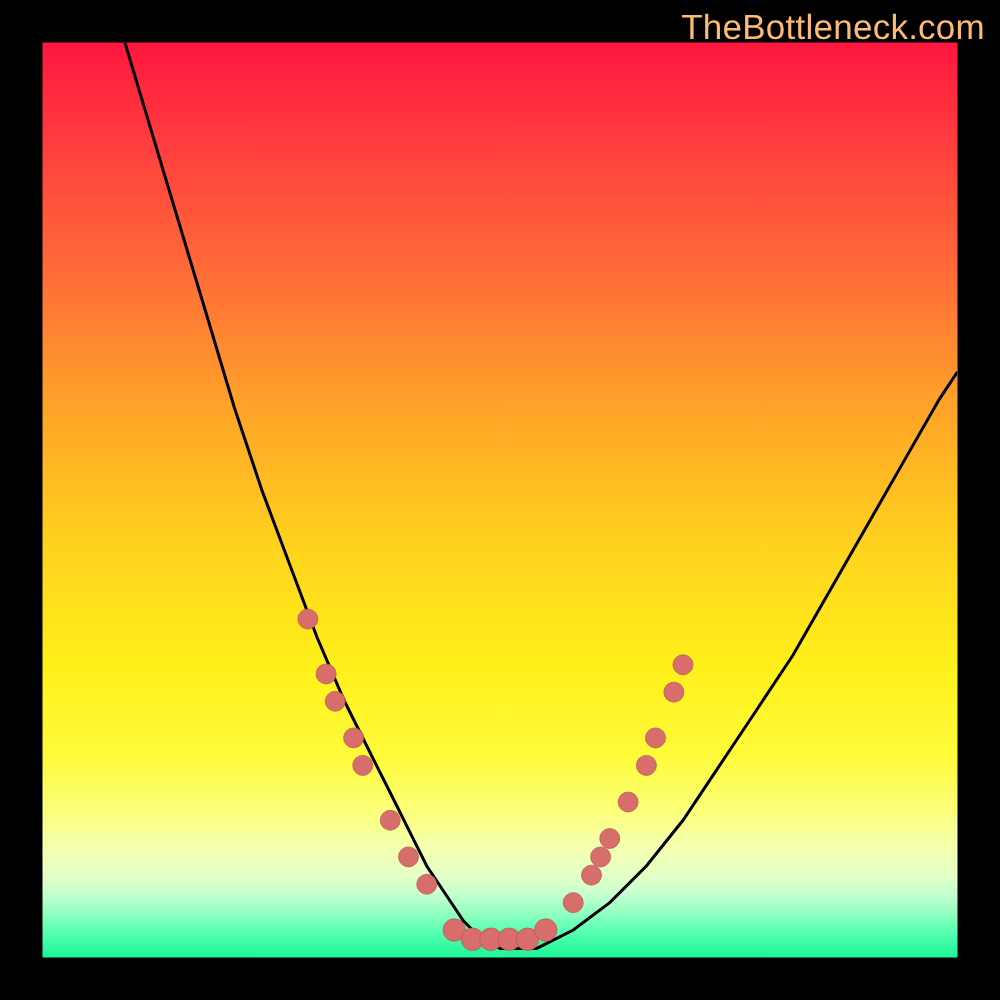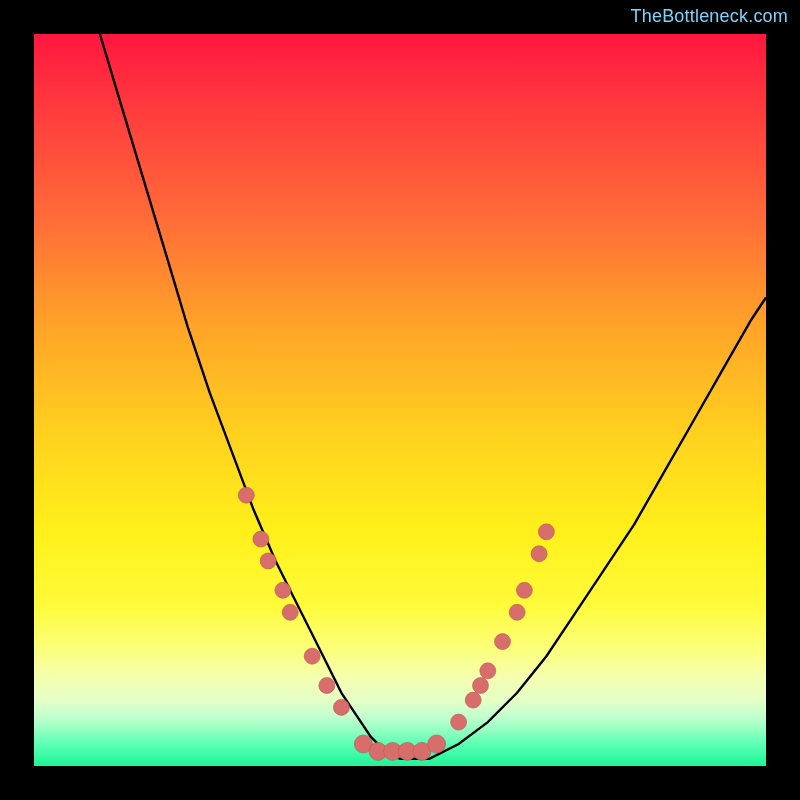--- a/index.html
+++ b/index.html
@@ -41,22 +41,22 @@
       #c7ffcf 93%,
       #97ffc2 95%,
       #5cffb3 97%,
       #1cf597 100%
     );
   }
   .watermark {
     position: absolute;
     top: 6px;
     right: 12px;
-    color: #7dd3fc;
-    font-size: 18px;
+    color: #fdba74;
+    font-size: 28px;
     letter-spacing: 0.2px;
     user-select: none;
   }
   svg.overlay {
     position: absolute;
     top: 34px;
     left: 34px;
     width: 732px;
     height: 732px;
     pointer-events: none;

